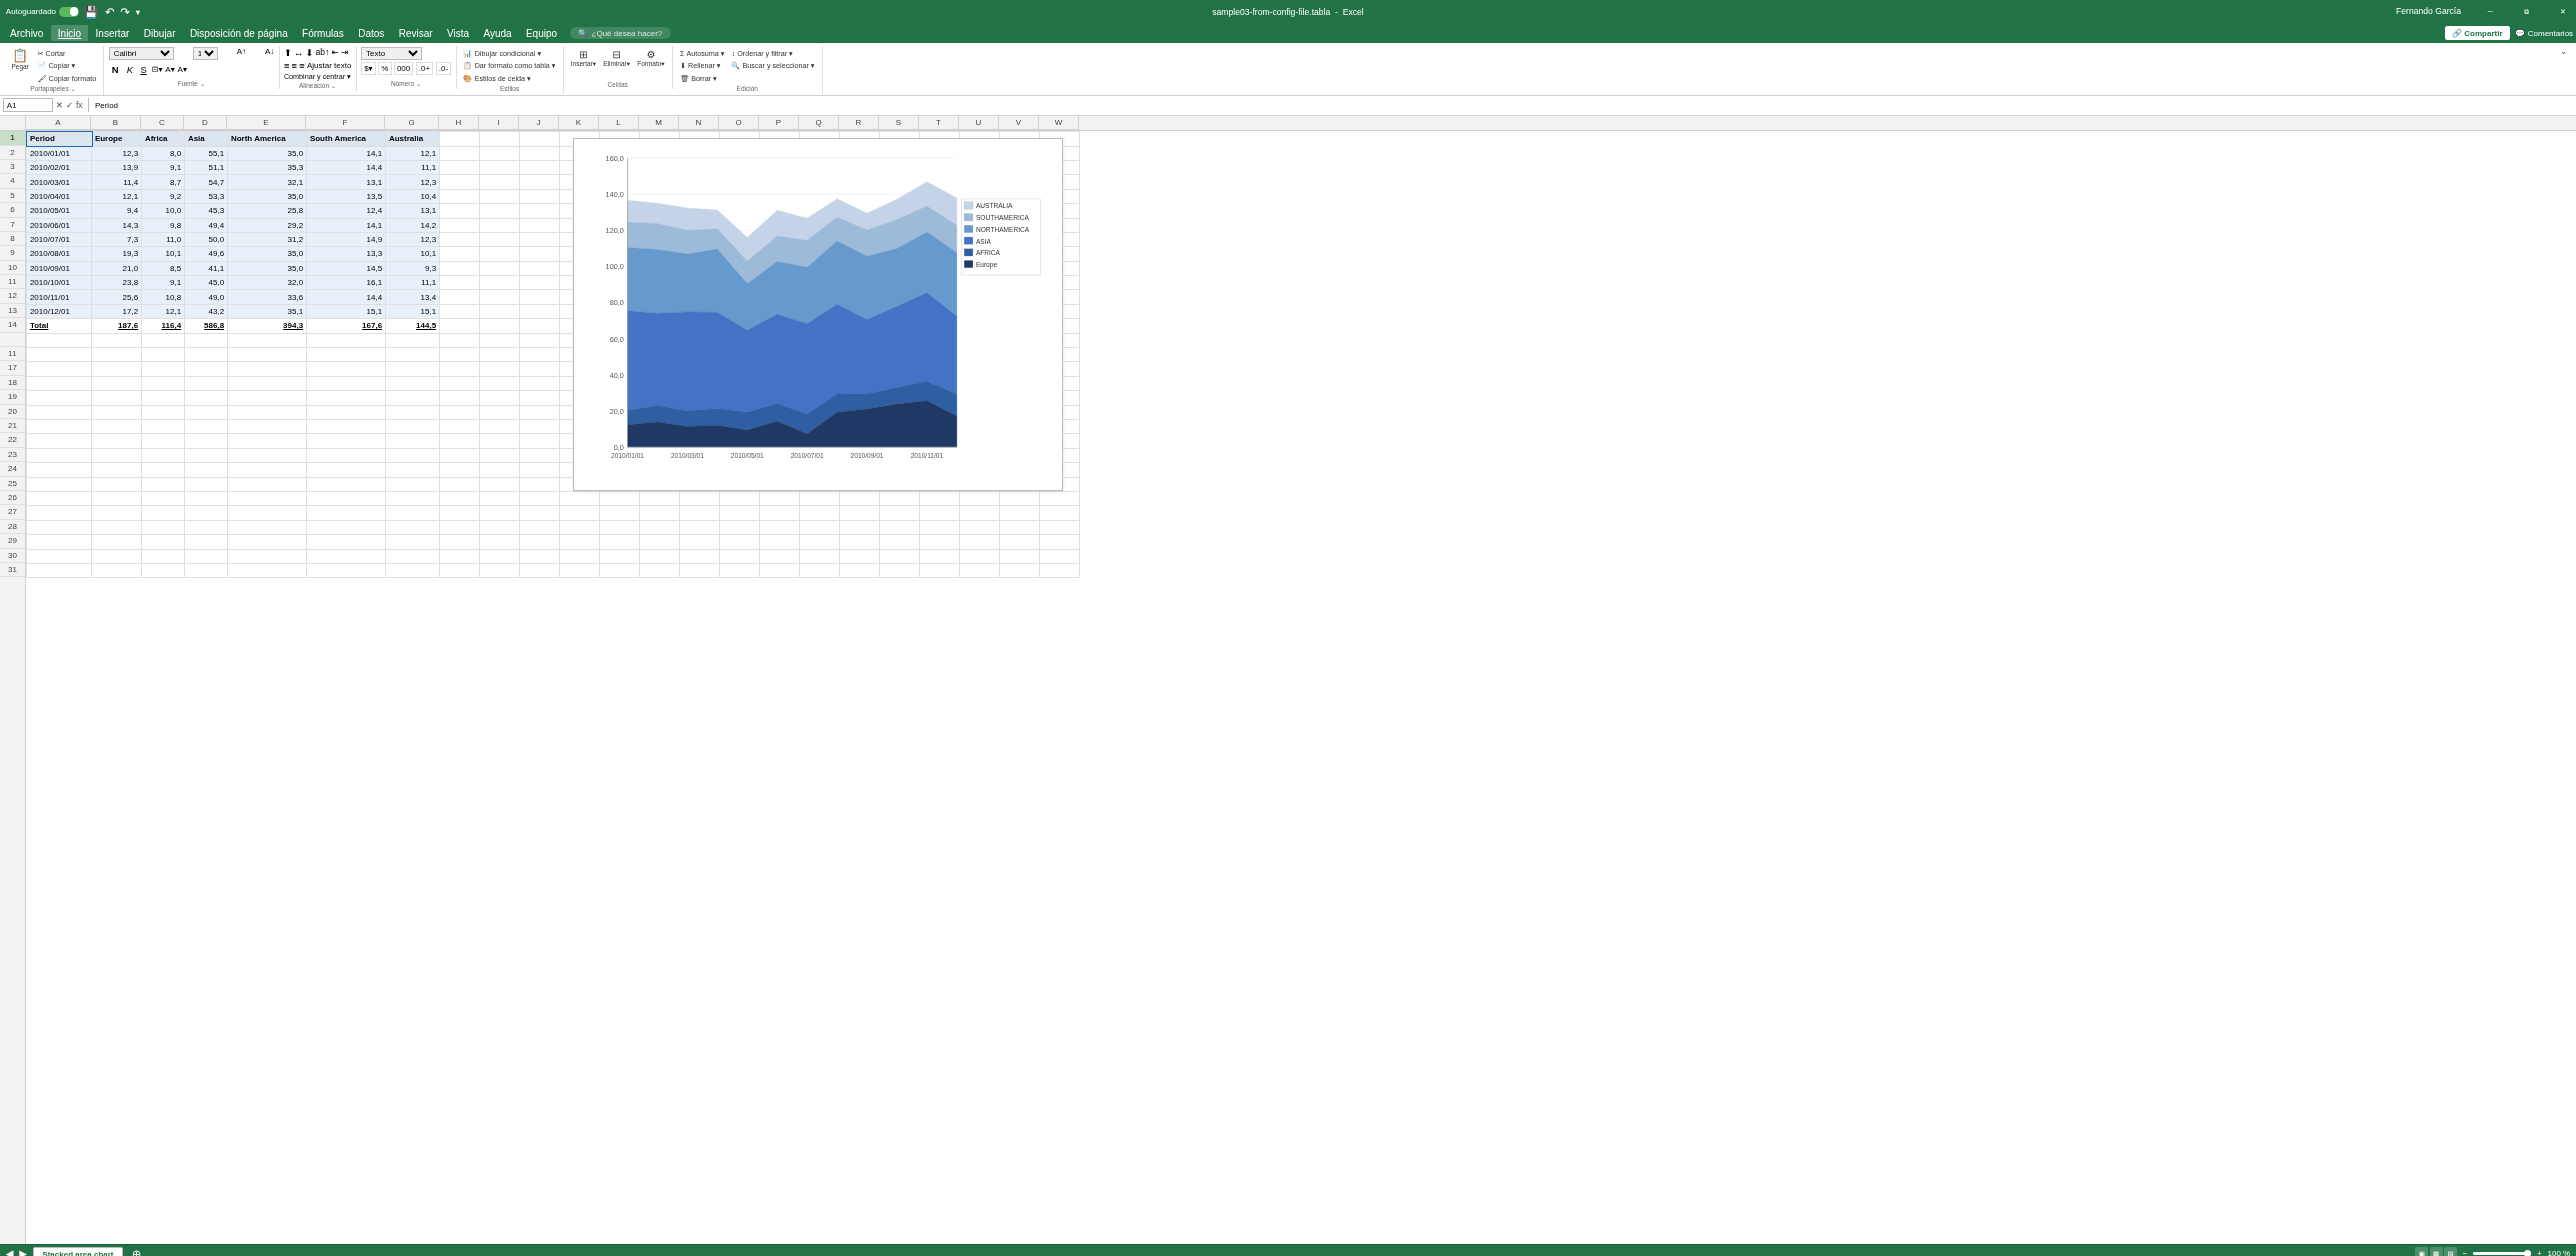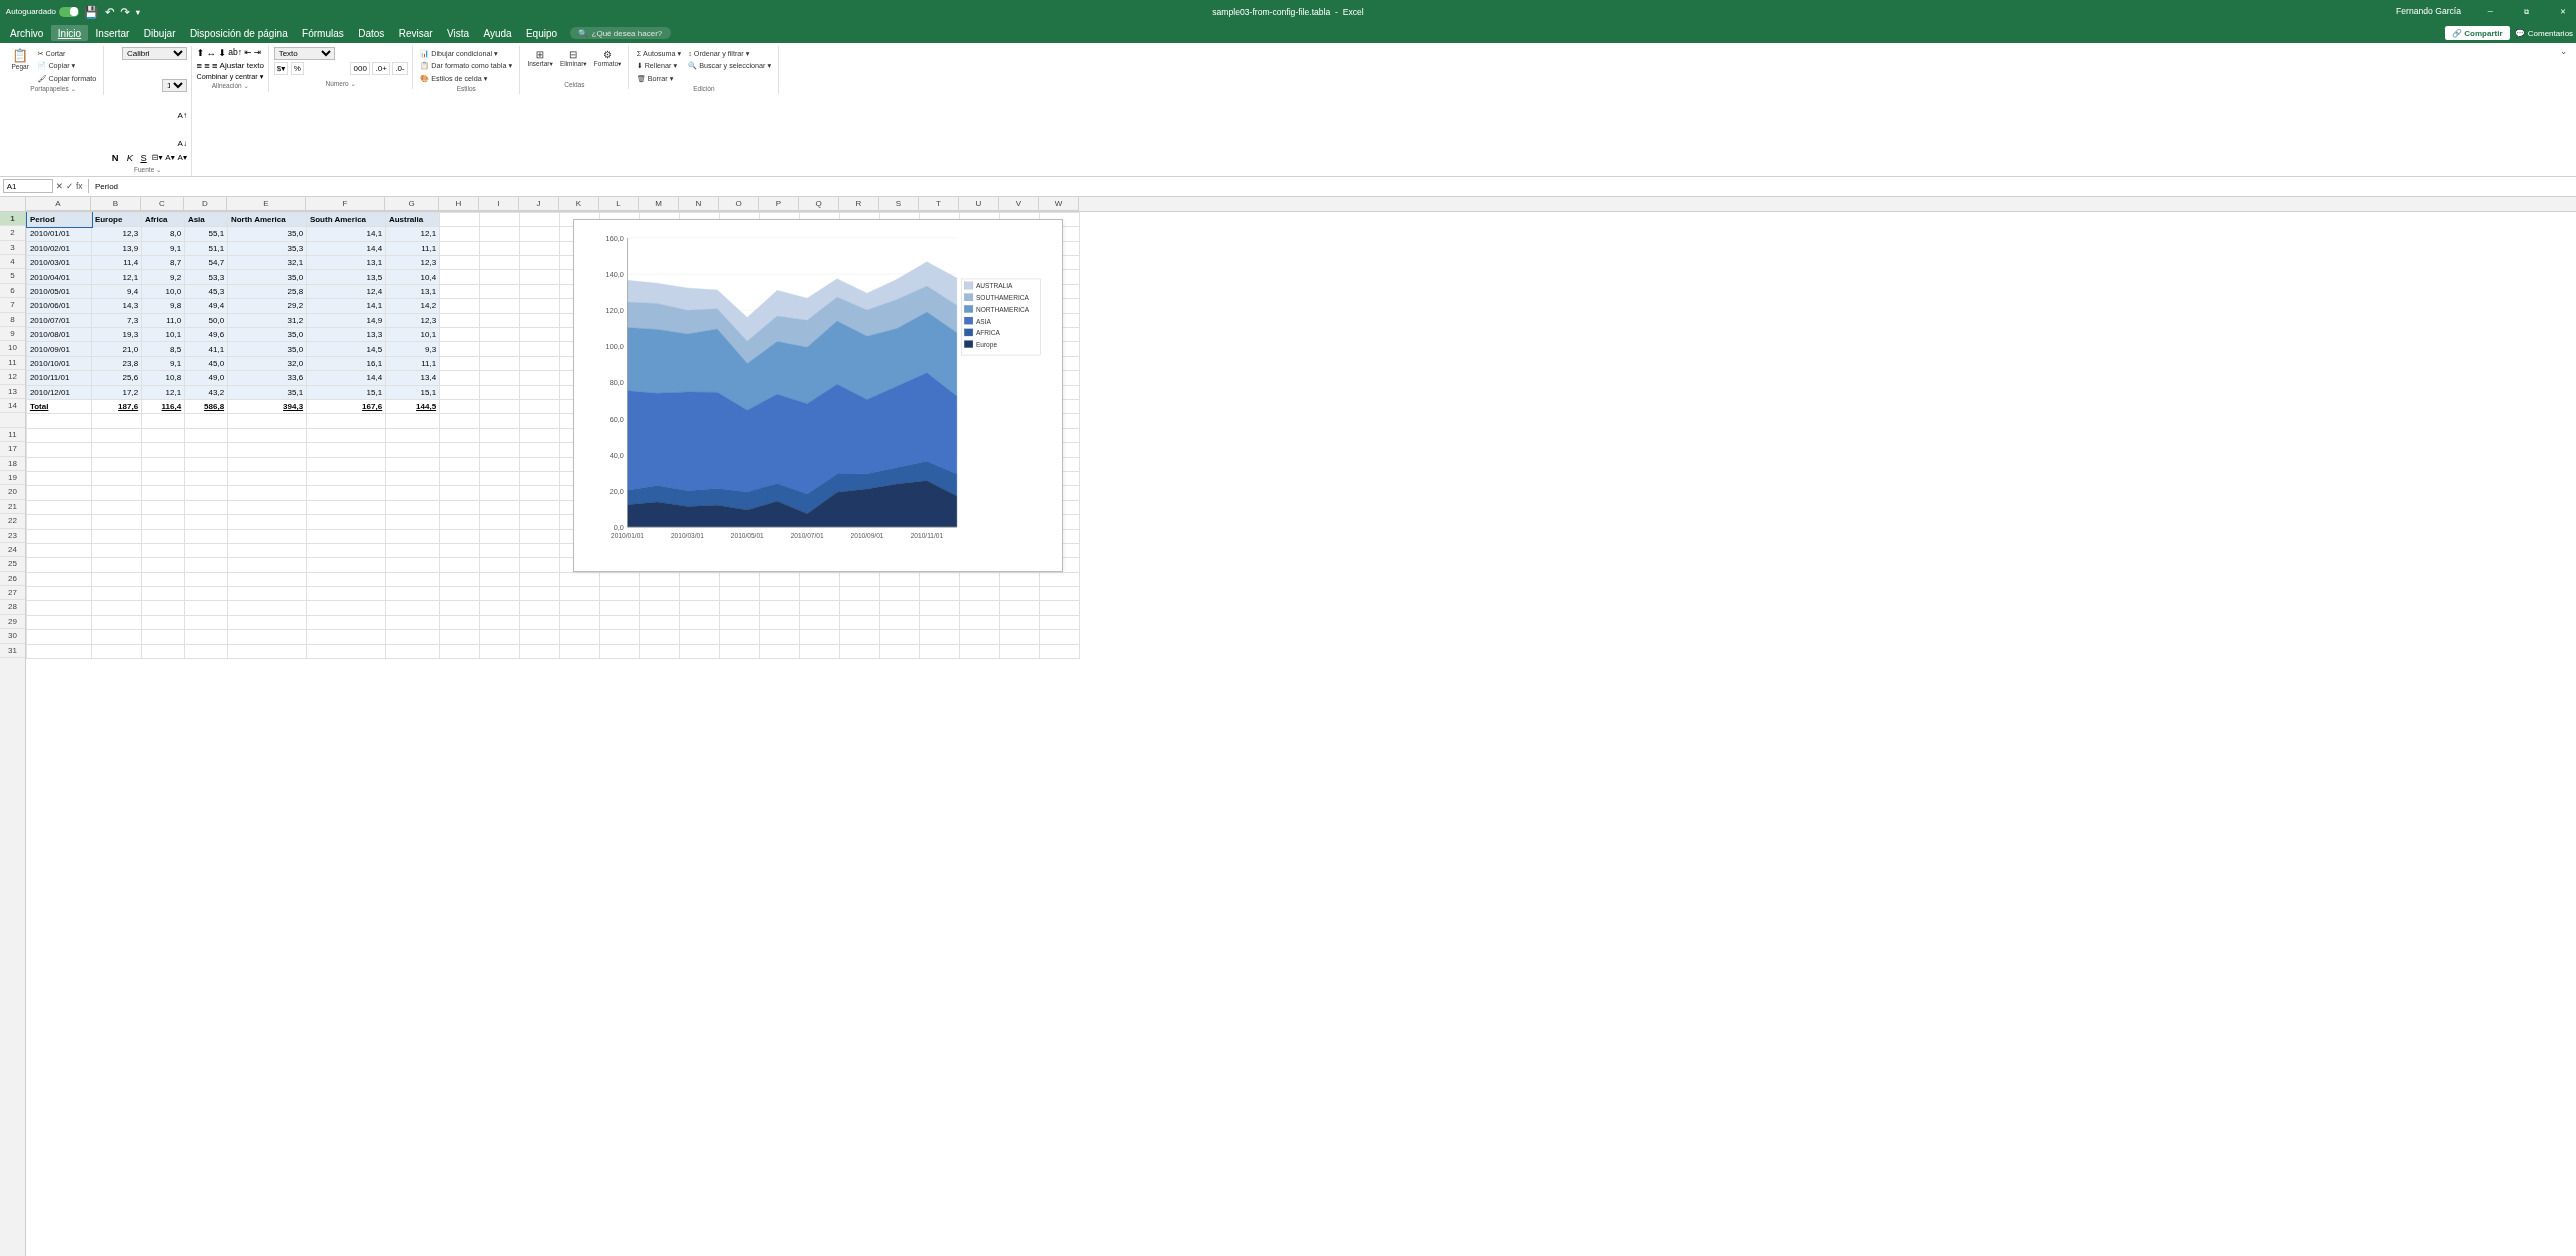--- a/index.html
+++ b/index.html
@@ -271,21 +271,21 @@
           <div class="ribbon-btn-sm">📄 Copiar ▾</div>
           <div class="ribbon-btn-sm">🖌 Copiar formato</div>
         </div>
       </div>
       <div class="ribbon-group-label">Portapapeles ⌄</div>
     </div>
 
     <div class="ribbon-group">
       <div class="ribbon-group-content">
         <div class="ribbon-col">
-          <div style="display:flex;gap:19px;align-items:flex-end;flex-direction:column;">
+          <div style="display:flex;gap:19px;align-items:flex-start;">
             <select style="font-size:8px;width:65px;border:0.7px solid #bbb;height:13px;">
               <option>Calibri</option>
             </select>
             <select style="font-size:8px;width:25px;border:0.7px solid #bbb;height:13px;">
               <option>11</option>
             </select>
             <span style="font-size:8px;cursor:pointer;">A↑</span>
             <span style="font-size:8px;cursor:pointer;">A↓</span>
           </div>
           <div style="display:flex;gap:2.9px;align-items:center;margin-top:1.4px;">
@@ -326,21 +326,21 @@
 
     <div class="ribbon-group">
       <div class="ribbon-group-content">
         <div class="ribbon-col">
           <select style="font-size:8px;width:61px;border:0.7px solid #bbb;height:13px;">
             <option>Texto</option>
           </select>
           <div style="display:flex;gap:2.2px;margin-top:1.4px;font-size:8px;">
             <span style="cursor:pointer;padding:0.7px 2.2px;border:0.7px solid #ddd;">$▾</span>
             <span style="cursor:pointer;padding:0.7px 2.2px;border:0.7px solid #ddd;">%</span>
-            <span style="cursor:pointer;padding:0.7px 2.2px;border:0.7px solid #ddd;margin-left:44px;">000</span>
+            <span style="cursor:pointer;padding:0.7px 2.2px;border:0.7px solid #ddd;">000</span>
             <span style="cursor:pointer;padding:0.7px 2.2px;border:0.7px solid #ddd;">.0+</span>
             <span style="cursor:pointer;padding:0.7px 2.2px;border:0.7px solid #ddd;">.0-</span>
           </div>
         </div>
       </div>
       <div class="ribbon-group-label">Número ⌄</div>
     </div>
 
     <div class="ribbon-group">
       <div class="ribbon-group-content">

